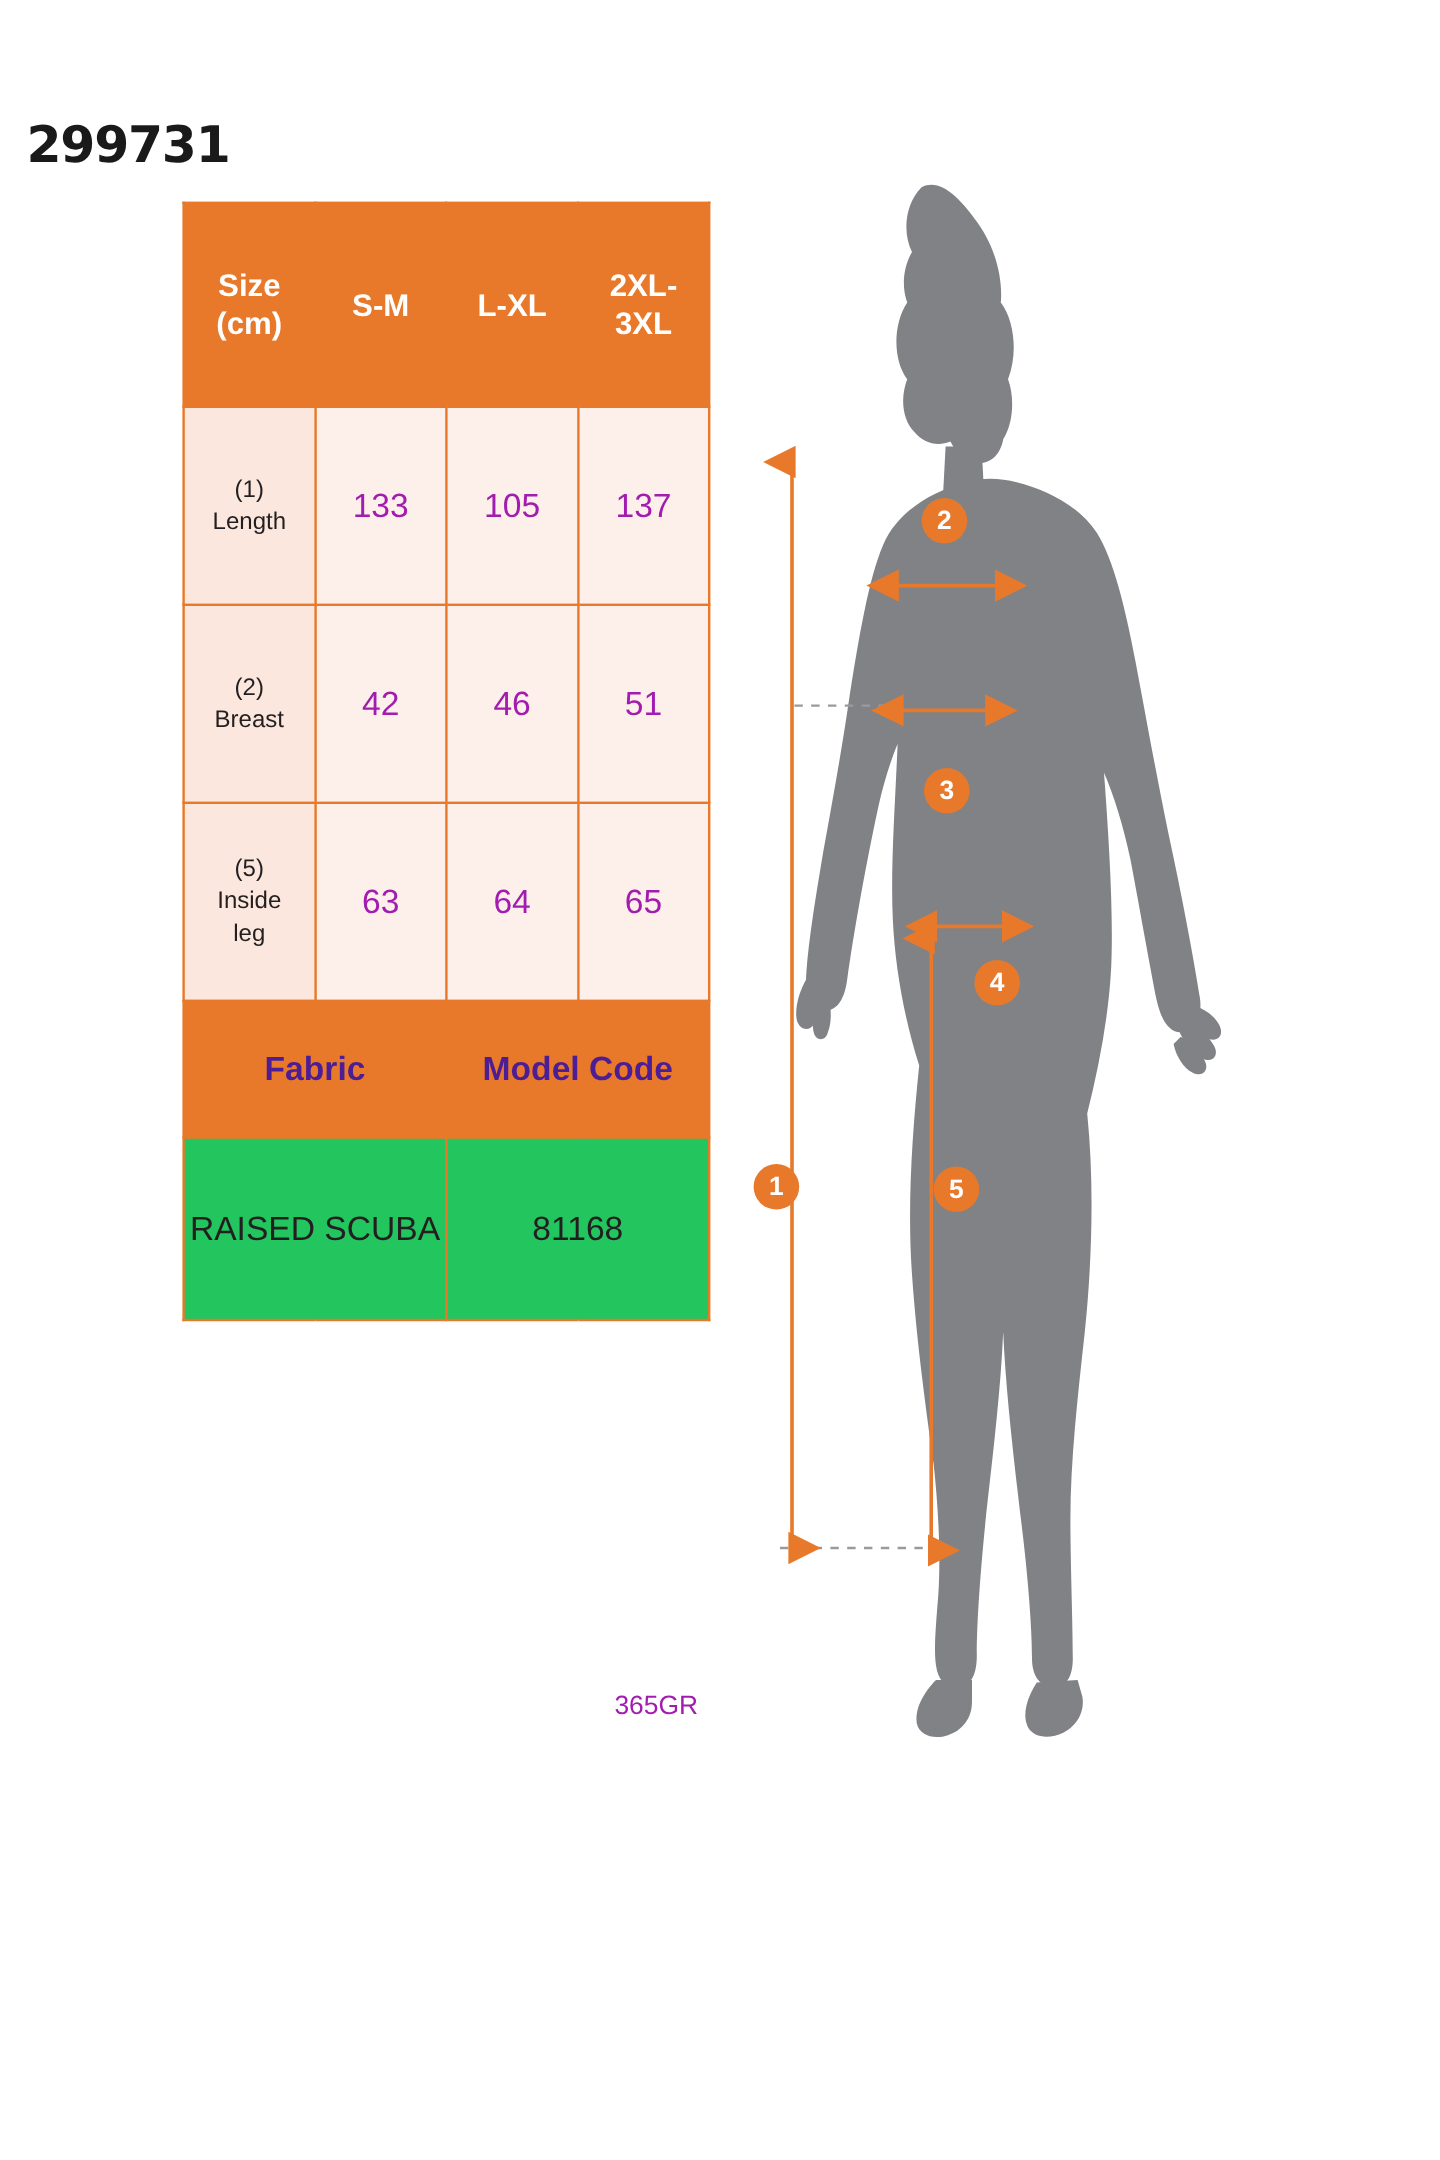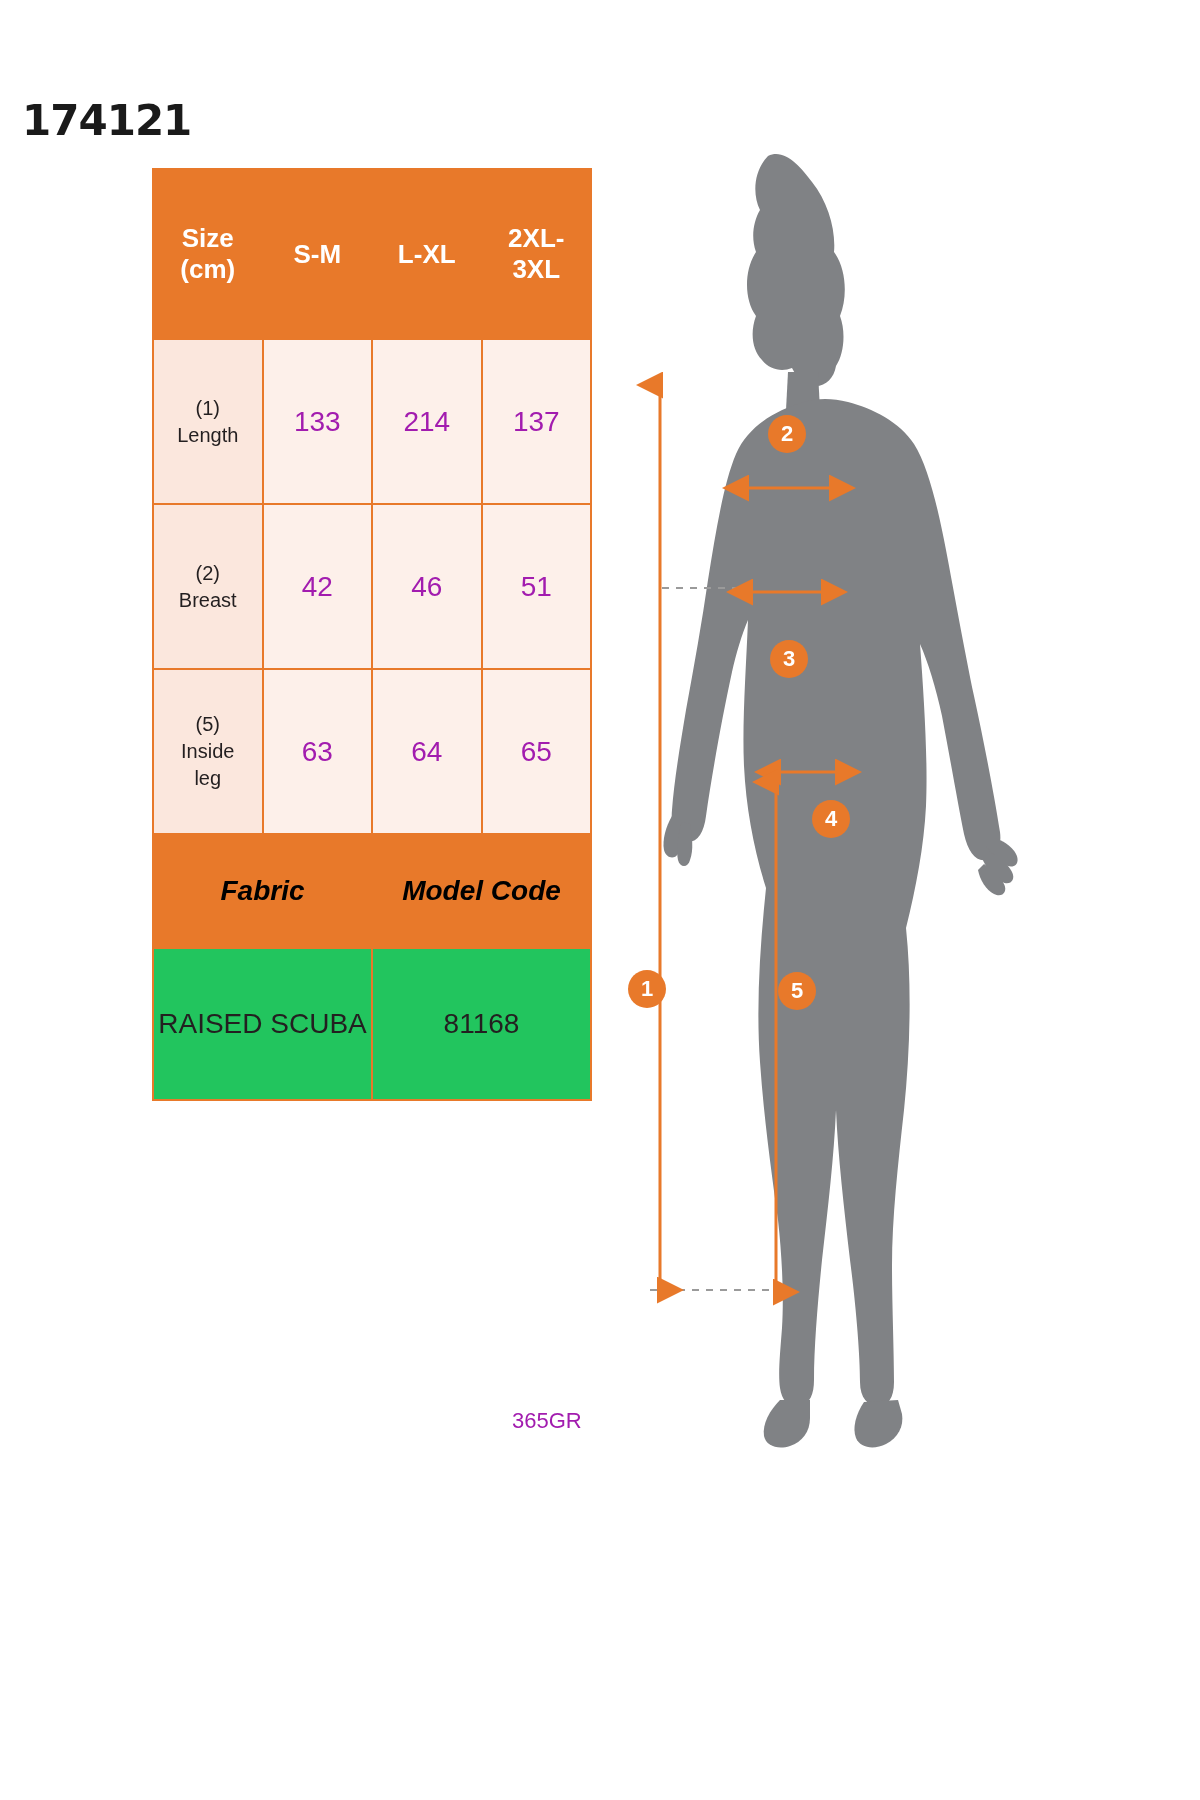--- a/index.html
+++ b/index.html
@@ -65,25 +65,24 @@
   }
   td.val {
     background: #fdf0ea;
     font-size: 28px;
     color: #a21caf;
   }
   tr.data-row td { height: 147px; }
 
   tr.fabric-hdr th {
     background: #e8792a;
-    color: #000000;
+    color: #4c1d95;
     font-size: 28px;
     font-weight: bold;
     height: 110px;
-    font-style: italic;
   }
   tr.fabric-row td {
     background: #22c55e;
     font-size: 28px;
     height: 148px;
   }
 
   .gsm {
     position: absolute;
     left: 512px;
@@ -118,21 +117,21 @@
   }
   .badge.b1 { left: 8px;  top: 860px; }
   .badge.b2 { left: 148px; top: 305px; }
   .badge.b3 { left: 150px; top: 530px; }
   .badge.b4 { left: 192px; top: 690px; }
   .badge.b5 { left: 158px; top: 862px; }
 </style>
 </head>
 <body>
 
-<div class="product-code">174121</div>
+<div class="product-code">299731</div>
 
 <table class="size-table">
   <tbody>
     <tr class="hdr-row">
       <th class="size-label">
         <span>Size</span><br>
         <span>(cm)</span>
       </th>
       <th>S-M</th>
       <th>L-XL</th>
@@ -141,21 +140,21 @@
         <span>3XL</span>
       </th>
     </tr>
 
     <tr class="data-row">
       <td class="rowlabel">
         <span>(1)</span><br>
         <span>Length</span>
       </td>
       <td class="val">133</td>
-      <td class="val">214</td>
+      <td class="val">105</td>
       <td class="val">137</td>
     </tr>
 
     <tr class="data-row">
       <td class="rowlabel">
         <span>(2)</span><br>
         <span>Breast</span>
       </td>
       <td class="val">42</td>
       <td class="val">46</td>

